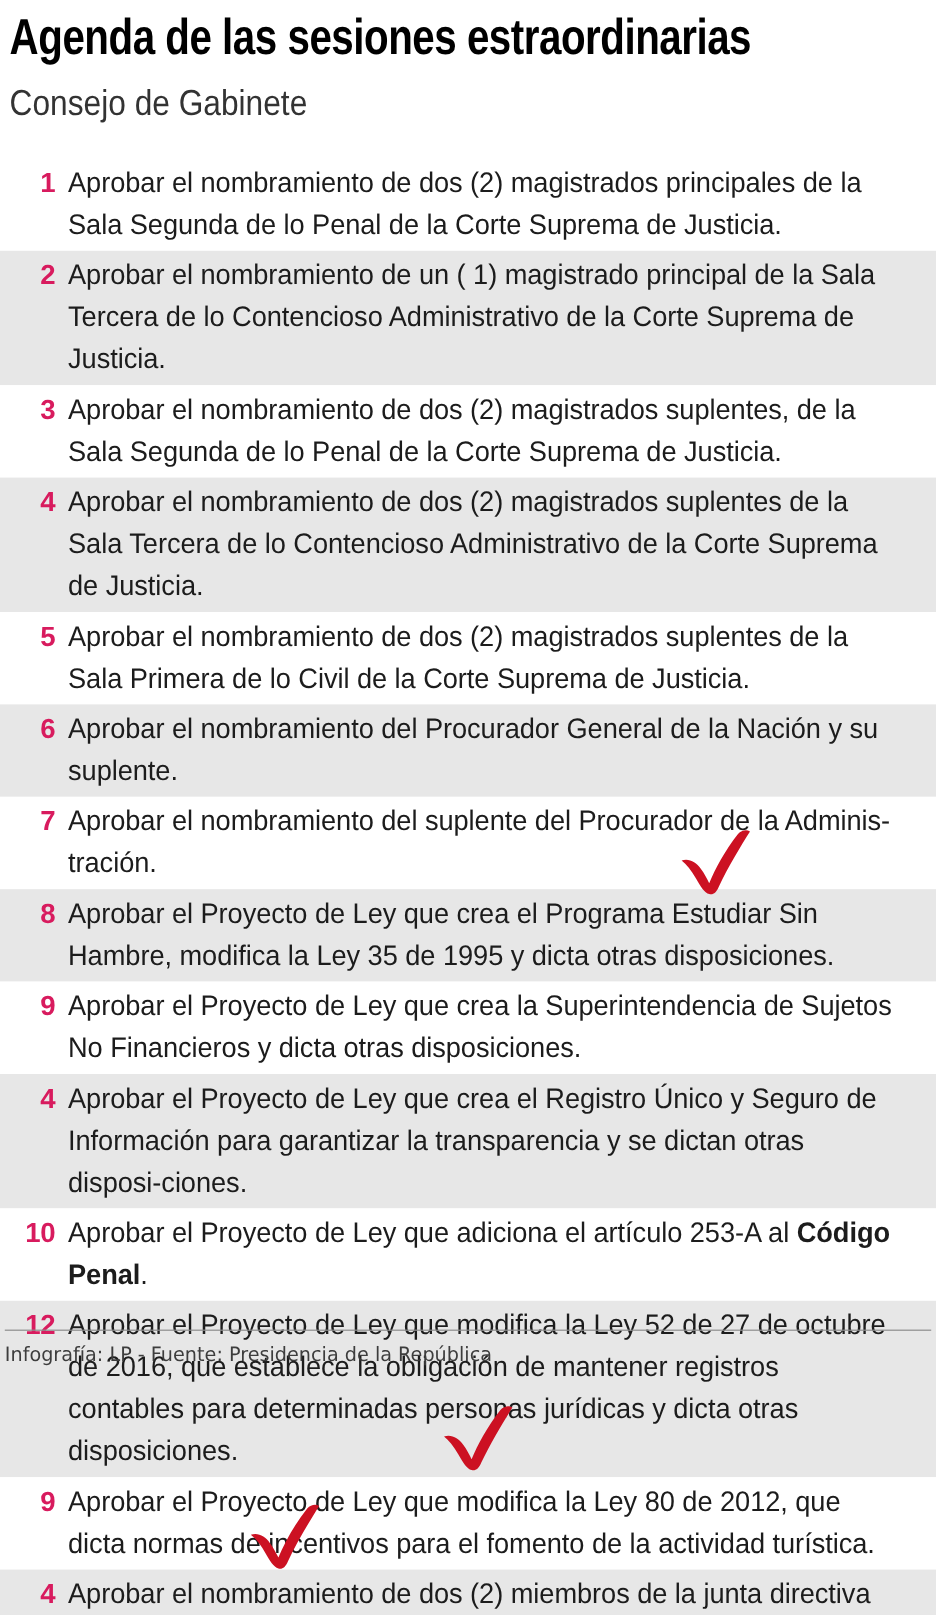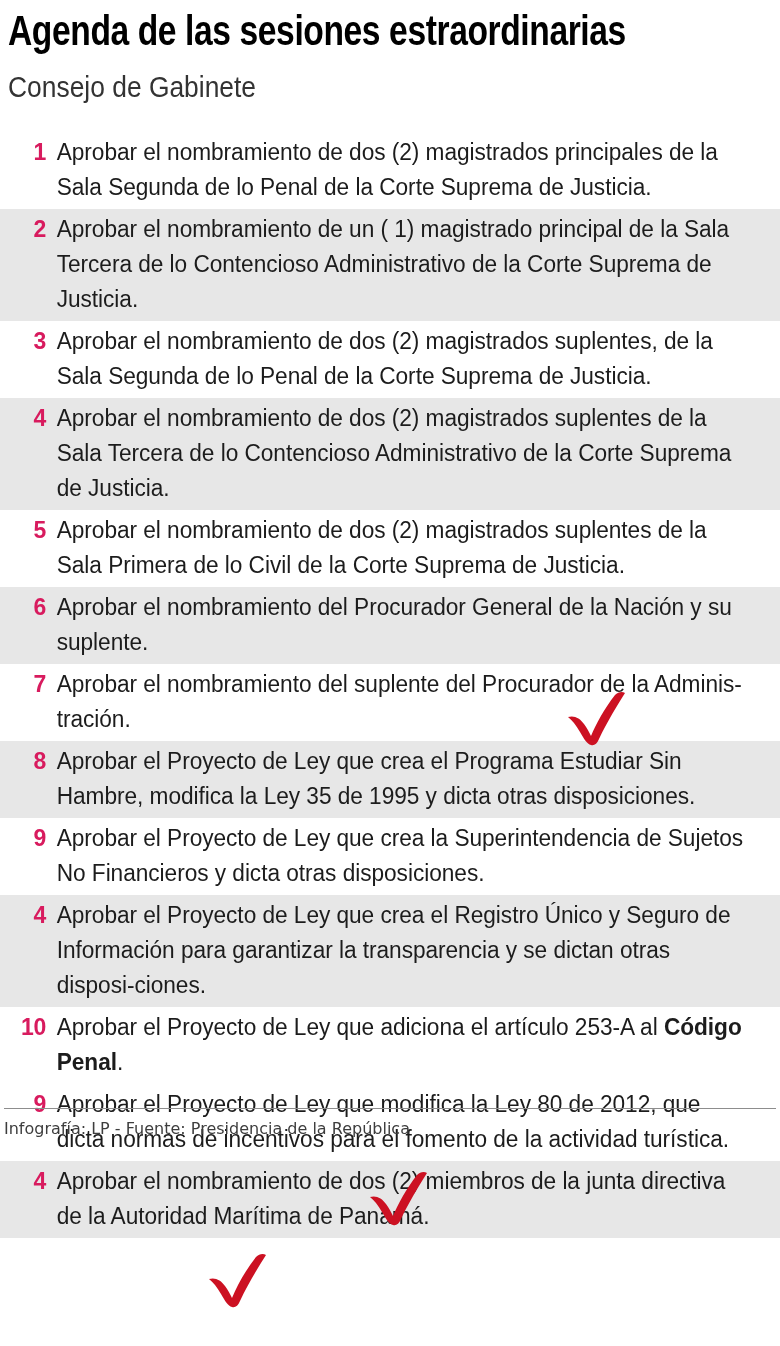--- a/index.html
+++ b/index.html
@@ -181,20 +181,24 @@
         <div class="row-text">Aprobar el Proyecto de Ley que crea la Superintendencia de Sujetos No Financieros y dicta otras disposiciones.</div>
       </li>
       <li class="agenda-row shaded">
         <div class="row-num">4</div>
         <div class="row-text">Aprobar el Proyecto de Ley que crea el Registro Único y Seguro de Información para garantizar la transparencia y se dictan otras disposi-ciones.</div>
       </li>
       <li class="agenda-row">
         <div class="row-num">10</div>
         <div class="row-text">Aprobar el Proyecto de Ley que adiciona el artículo 253-A al <b>Código Penal</b>.</div>
       </li>
+      <li class="agenda-row shaded">
+        <div class="row-num">12</div>
+        <div class="row-text">Aprobar el Proyecto de Ley que modifica la Ley 52 de 27 de octubre de 2016, que establece la obligación de mantener registros contables para determinadas personas jurídicas y dicta otras disposiciones.</div>
+      </li>
       <li class="agenda-row">
         <div class="row-num">9</div>
         <div class="row-text">Aprobar el Proyecto de Ley que modifica la Ley 80 de 2012, que dicta normas de incentivos para el fomento de la actividad turística.</div>
       </li>
       <li class="agenda-row shaded">
         <div class="row-num">4</div>
         <div class="row-text">Aprobar el nombramiento de dos (2) miembros de la junta directiva de la Autoridad Marítima de Panamá.</div>
       </li>
     </ul>
 

